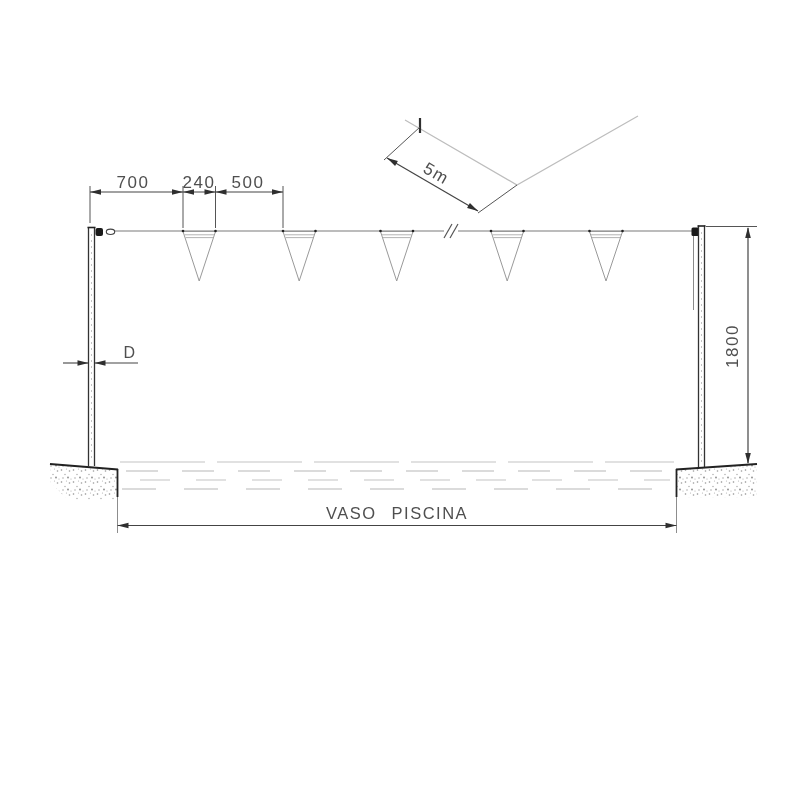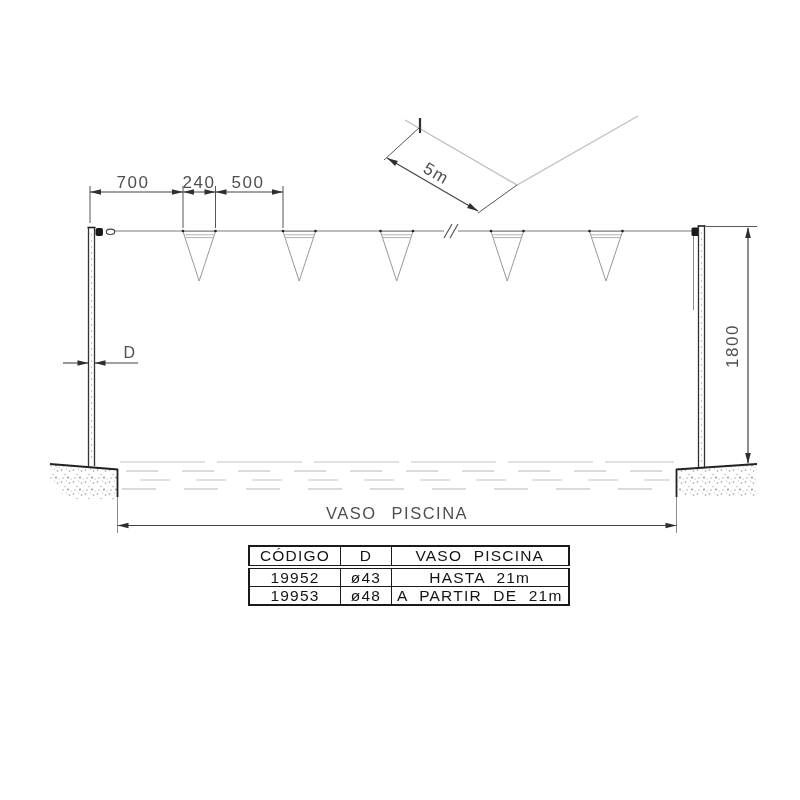--- a/index.html
+++ b/index.html
@@ -233,37 +233,14 @@
     <g>
       <line x1="117.5" y1="497" x2="117.5" y2="533" stroke="#8d8d8d" stroke-width="1"></line>
       <line x1="676.5" y1="497" x2="676.5" y2="533" stroke="#8d8d8d" stroke-width="1"></line>
       <line x1="117.5" y1="525.5" x2="676.5" y2="525.5" stroke="#444444" stroke-width="1.1"></line>
       <polygon points="117.5,525.5 128.5,522.7 128.5,528.3" fill="#2f2f2f"></polygon>
       <polygon points="676.5,525.5 665.5,522.7 665.5,528.3" fill="#2f2f2f"></polygon>
       <text x="397" y="519" class="vaso-text" text-anchor="middle">VASO PISCINA</text>
     </g>
   </svg>
 
-  <div class="spec-table-wrap">
-    <table class="spec">
-      <thead>
-        <tr>
-          <th class="col-codigo">CÓDIGO</th>
-          <th class="col-d">D</th>
-          <th class="col-vaso">VASO PISCINA</th>
-        </tr>
-      </thead>
-      <tbody>
-        <tr>
-          <td>19952</td>
-          <td>ø43</td>
-          <td>HASTA 21m</td>
-        </tr>
-        <tr>
-          <td>19953</td>
-          <td>ø48</td>
-          <td>A PARTIR DE 21m</td>
-        </tr>
-      </tbody>
-    </table>
-  </div>
 
 </div>
 
 </body></html>

